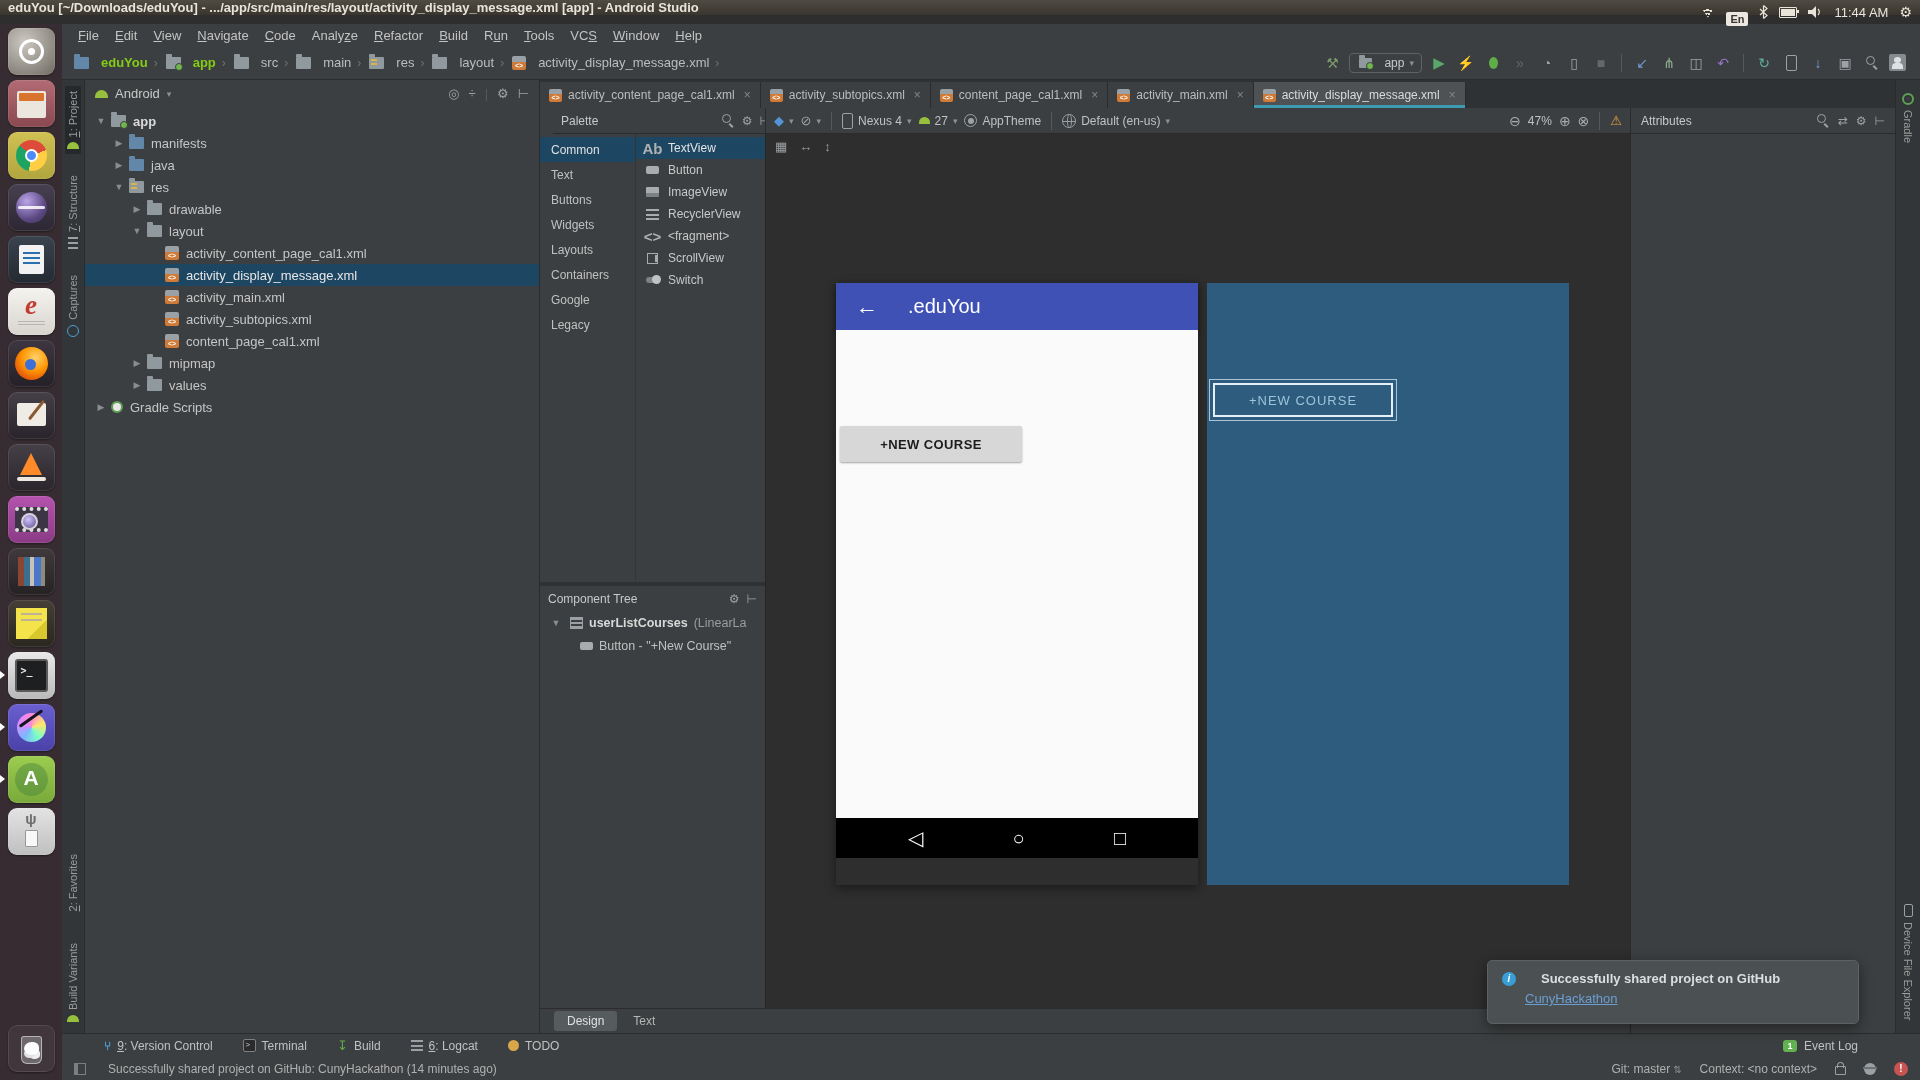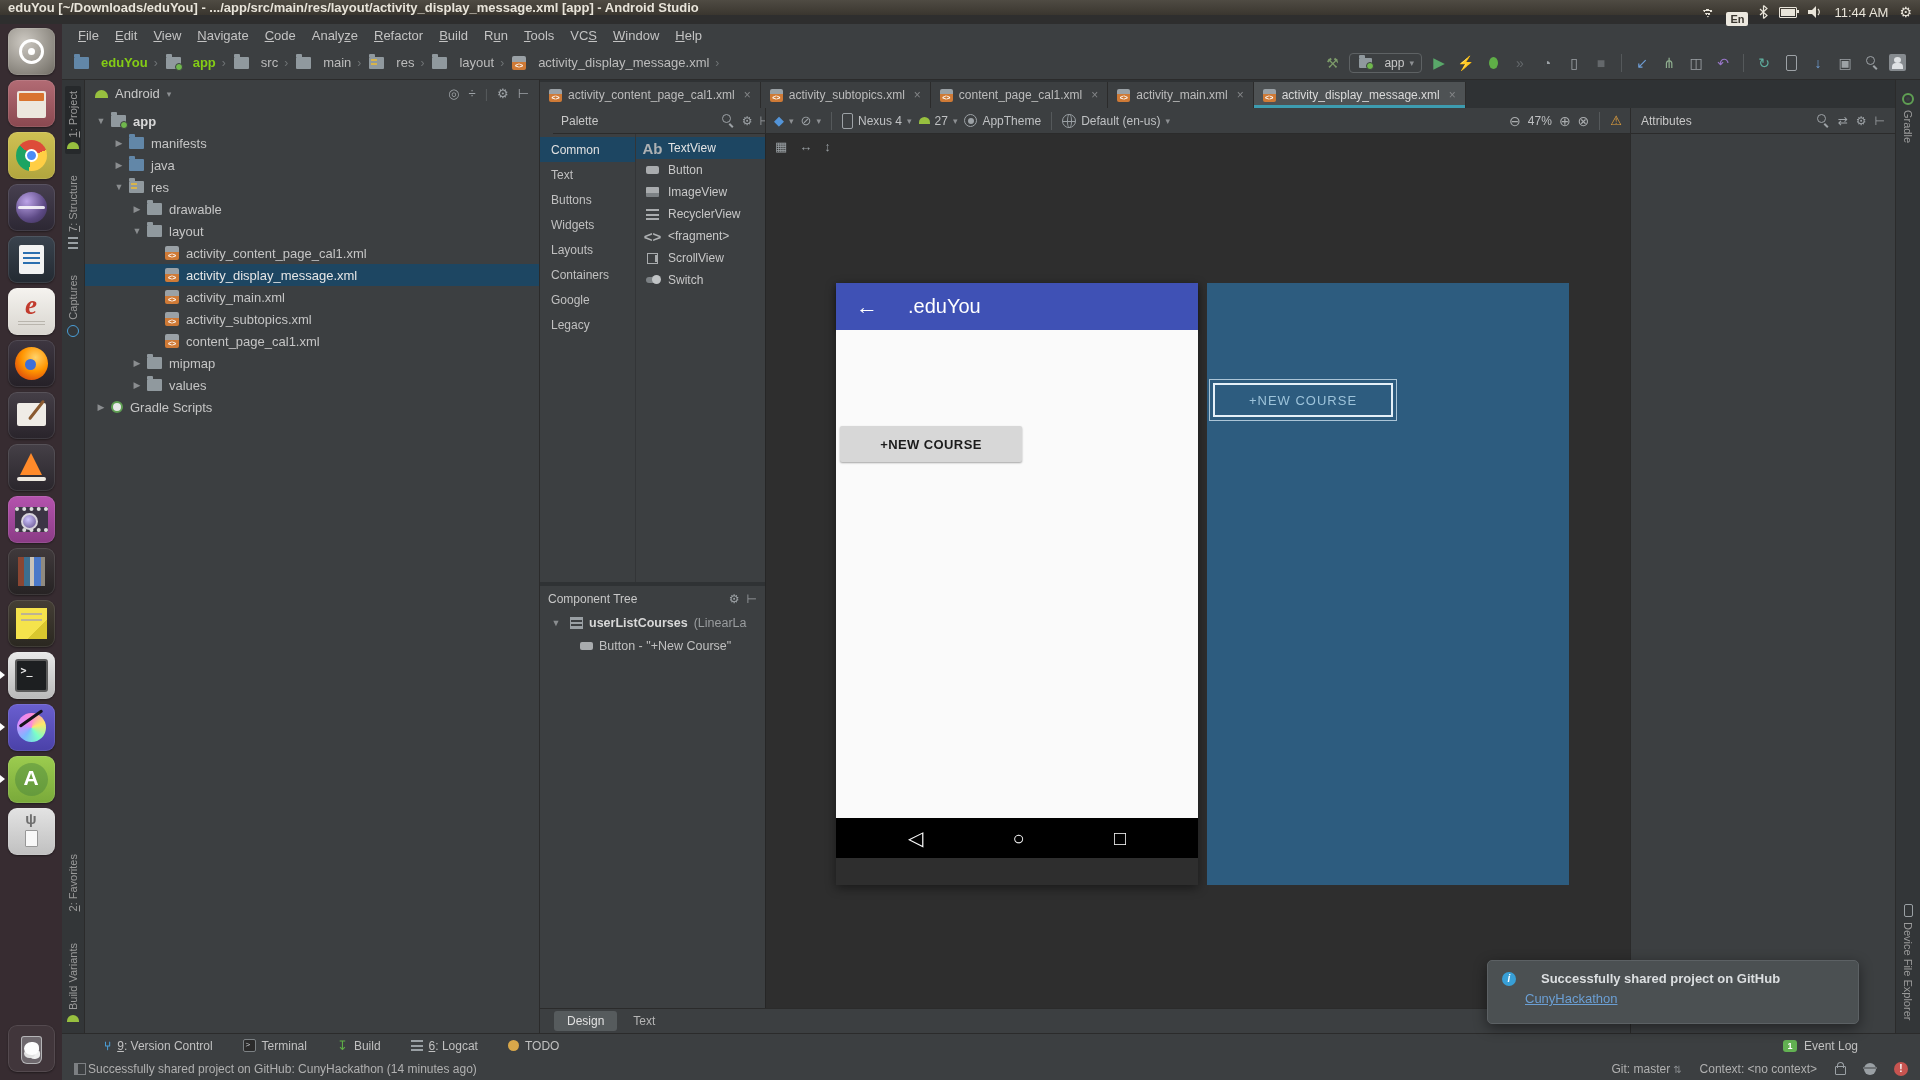--- a/index.html
+++ b/index.html
@@ -237,21 +237,21 @@
   .bitem{display:flex;align-items:center;gap:6px;}
   .bi{width:13px;height:13px;position:relative;display:inline-block;flex:0 0 auto;}
   .bi-vcs{color:#4a9fd8;font-size:12px;width:auto;height:auto;font-weight:bold;}
   .bi-terminal{background:#2b2b2b;border:1px solid #7c8184;border-radius:2px;box-sizing:border-box;}
   .bi-terminal::before{content:">";position:absolute;left:2px;top:0px;font-size:8px;color:#cfd2d4;}
   .bi-build{color:#5fae47;font-size:13px;width:auto;height:auto;}
   .bi-logcat{background:repeating-linear-gradient(#9aa0a4 0 2px,transparent 2px 4.5px);width:12px;height:11px;}
   .bi-todo{background:#d8a74a;border-radius:50%;width:11px;height:11px;}
   #event-log{margin-left:auto;margin-right:62px;display:flex;align-items:center;gap:7px;}
   .bi-eventlog{width:14px;height:12px;background:#62b152;border-radius:3px;color:#fff;font-size:9px;font-weight:bold;text-align:center;line-height:12px;}
-  #status-bar{position:absolute;left:0;top:1033px;width:1858px;height:23px;display:flex;align-items:center;font-size:12px;color:#b0b0b0;padding:0 12px;gap:2px;box-sizing:border-box;}
+  #status-bar{position:absolute;left:0;top:1033px;width:1858px;height:23px;display:flex;align-items:center;font-size:12px;color:#b0b0b0;padding:0 12px;gap:22px;box-sizing:border-box;}
   .bi-toolwin{width:12px;height:12px;border:1px solid #8d9093;box-sizing:border-box;background:linear-gradient(90deg,#8d9093 0 3px,transparent 3px);opacity:.8;}
   #status-right{margin-left:auto;display:flex;align-items:center;gap:18px;}
   .git-arrows{font-size:10px;color:#8d9093;margin-left:3px;}
   .lock-ic{width:9px;height:7px;border:1.2px solid #9aa0a4;border-radius:1px;position:relative;display:inline-block;margin-top:4px;}
   .lock-ic::before{content:"";position:absolute;left:1px;top:-5px;width:5px;height:5px;border:1.2px solid #9aa0a4;border-bottom:none;border-radius:4px 4px 0 0;}
   .spy-ic{width:12px;height:12px;border-radius:50%;background:#9aa0a4;position:relative;display:inline-block;}
   .spy-ic::before{content:"";position:absolute;left:-1px;top:4px;width:14px;height:2px;background:#6e7275;}
   .err-ic{width:14px;height:14px;border-radius:50%;background:#c75450;color:#fff;font-size:10px;font-weight:bold;text-align:center;line-height:14px;display:inline-block;}
 
   

